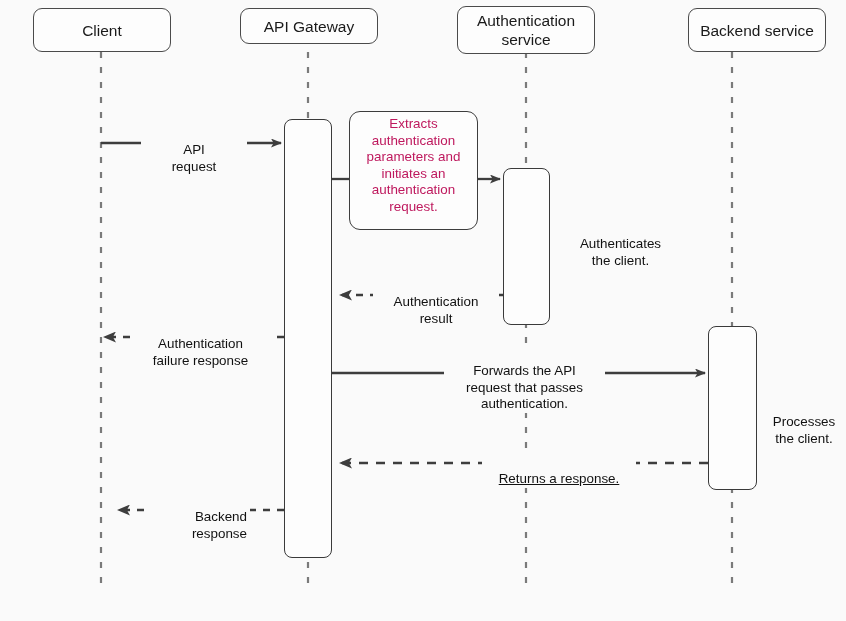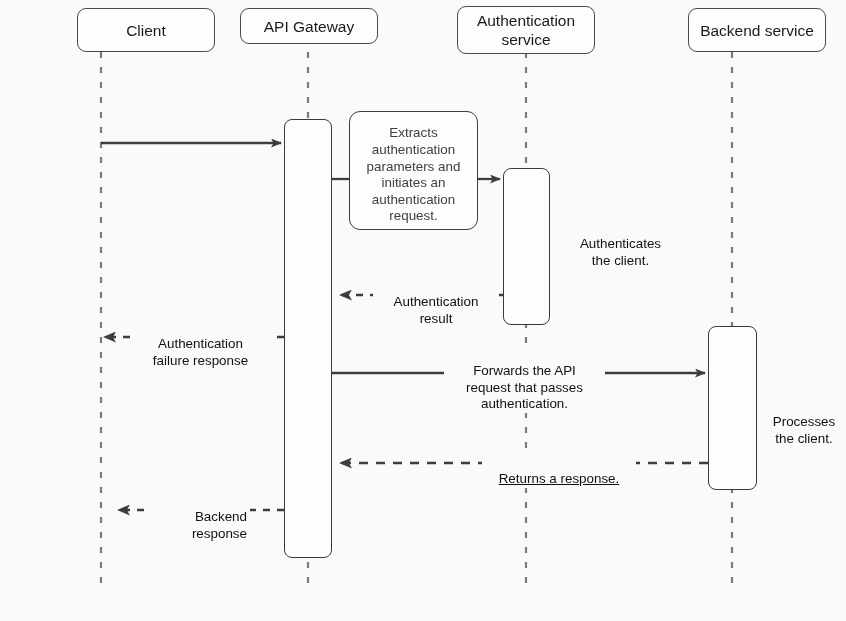--- a/index.html
+++ b/index.html
@@ -37,24 +37,24 @@
     font-size: 15.5px;
     line-height: 19px;
   }
   .note-box {
     position: absolute;
     box-sizing: border-box;
     border: 1.6px solid #3d3d3d;
     border-radius: 11px;
     background: #fdfdfd;
     display: flex;
-    align-items: flex-end;
+    align-items: flex-start;
     justify-content: center;
     text-align: center;
-    color: #404040;
+    color: #be185d;
     font-size: 13.4px;
     line-height: 16.6px;
     padding: 4px 7px;
   }
   .activation {
     position: absolute;
     box-sizing: border-box;
     border: 1.6px solid #3a3a3a;
     border-radius: 8px;
     background: #fdfdfd;
@@ -111,21 +111,21 @@
 
     <line x1="284" y1="337" x2="104" y2="337" stroke="#3d3d3d" stroke-width="2.3" stroke-dasharray="7 7" marker-end="url(#arrowDash)"></line>
 
     <line x1="332" y1="373" x2="705" y2="373" stroke="#3d3d3d" stroke-width="2.3" marker-end="url(#arrowSolid)"></line>
 
     <line x1="708" y1="463" x2="340" y2="463" stroke="#3d3d3d" stroke-width="2.3" stroke-dasharray="9 8" marker-end="url(#arrowDash)"></line>
 
     <line x1="284" y1="510" x2="118" y2="510" stroke="#3d3d3d" stroke-width="2.3" stroke-dasharray="7 7" marker-end="url(#arrowDash)"></line>
   </svg>
 
-  <div class="participant-box" style="left:33px; top:8px; width:138px; height:44px;margin-left:44px;">
+  <div class="participant-box" style="left:33px; top:8px; width:138px; height:44px;">
     <span>Client</span>
   </div>
 
   <div class="participant-box" style="left:240px; top:8px; width:138px; height:36px;">
     <span>API Gateway</span>
   </div>
 
   <div class="participant-box" style="left:457px; top:6px; width:138px; height:48px; white-space:pre-line;">
     <span>Authentication
 service</span>
@@ -143,20 +143,24 @@
 
   <div class="note-box" style="left:349px; top:111px; width:129px; height:119px;">
     <span>Extracts
 authentication
 parameters and
 initiates an
 authentication
 request.</span>
   </div>
 
+  <div class="msg-label on-line" style="left:141px; top:126px; width:100px;">
+    <span>API
+request</span>
+  </div>
 
   <div class="msg-label on-line" style="left:373px; top:278px; width:120px;">
     <span>Authentication
 result</span>
   </div>
 
   <div class="msg-label on-line" style="left:130px; top:320px; width:135px;">
     <span>Authentication
 failure response</span>
   </div>

